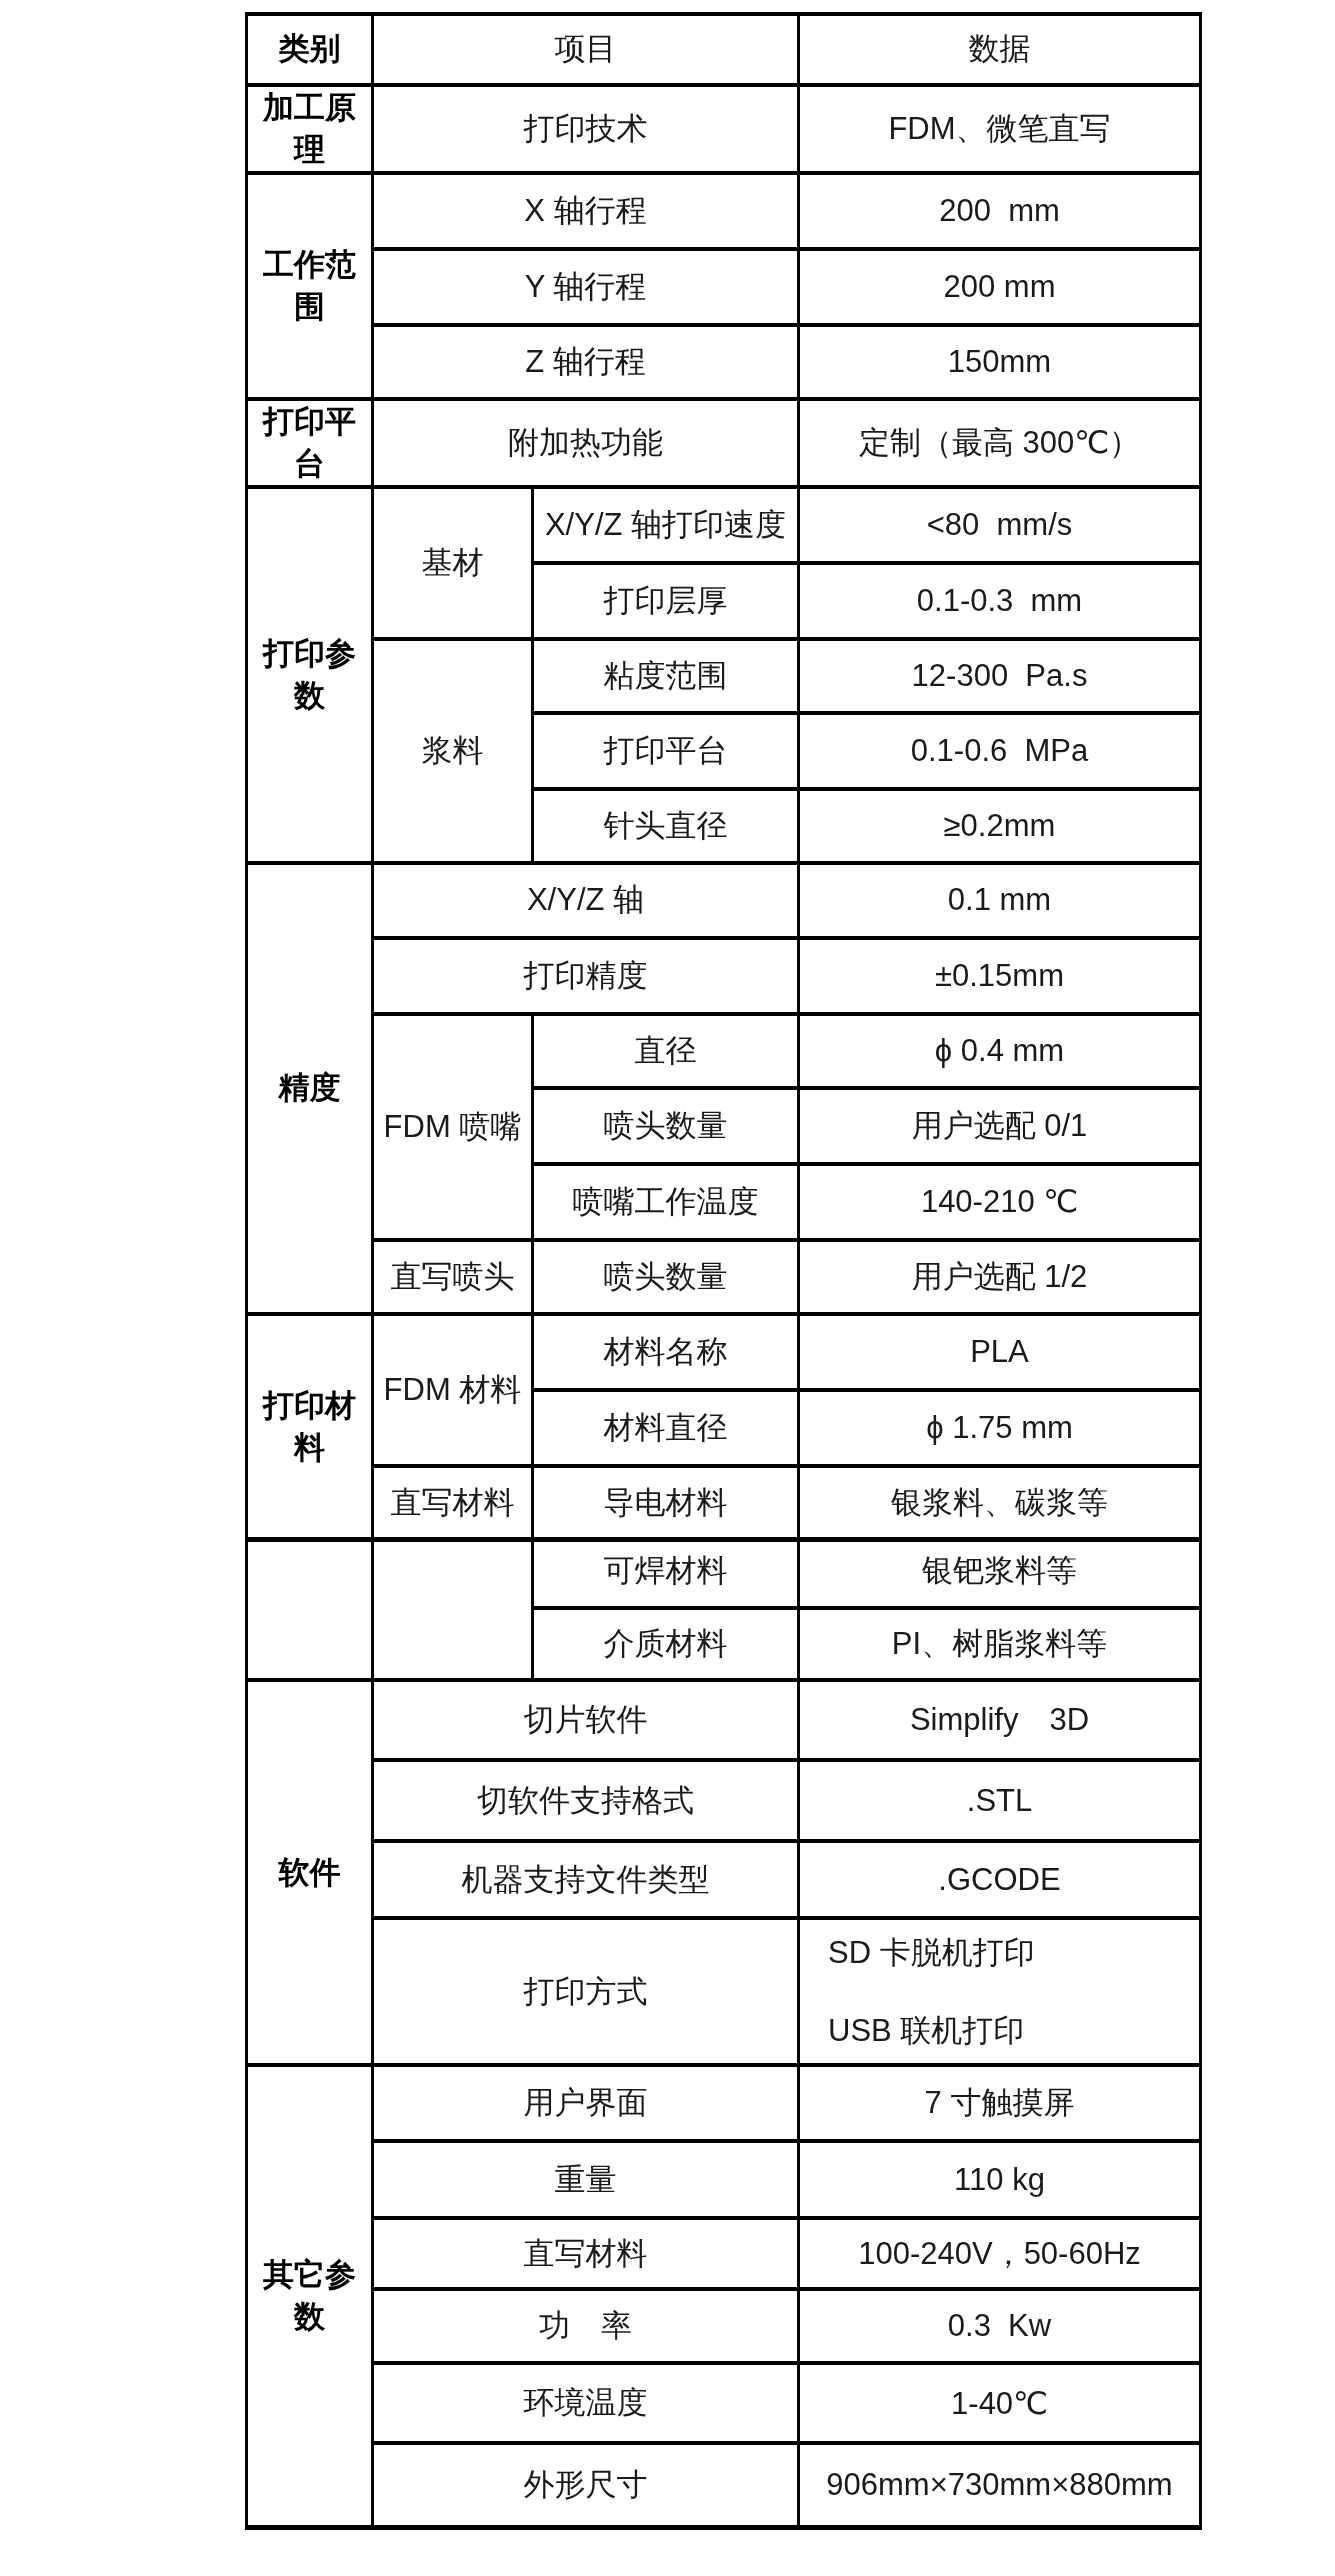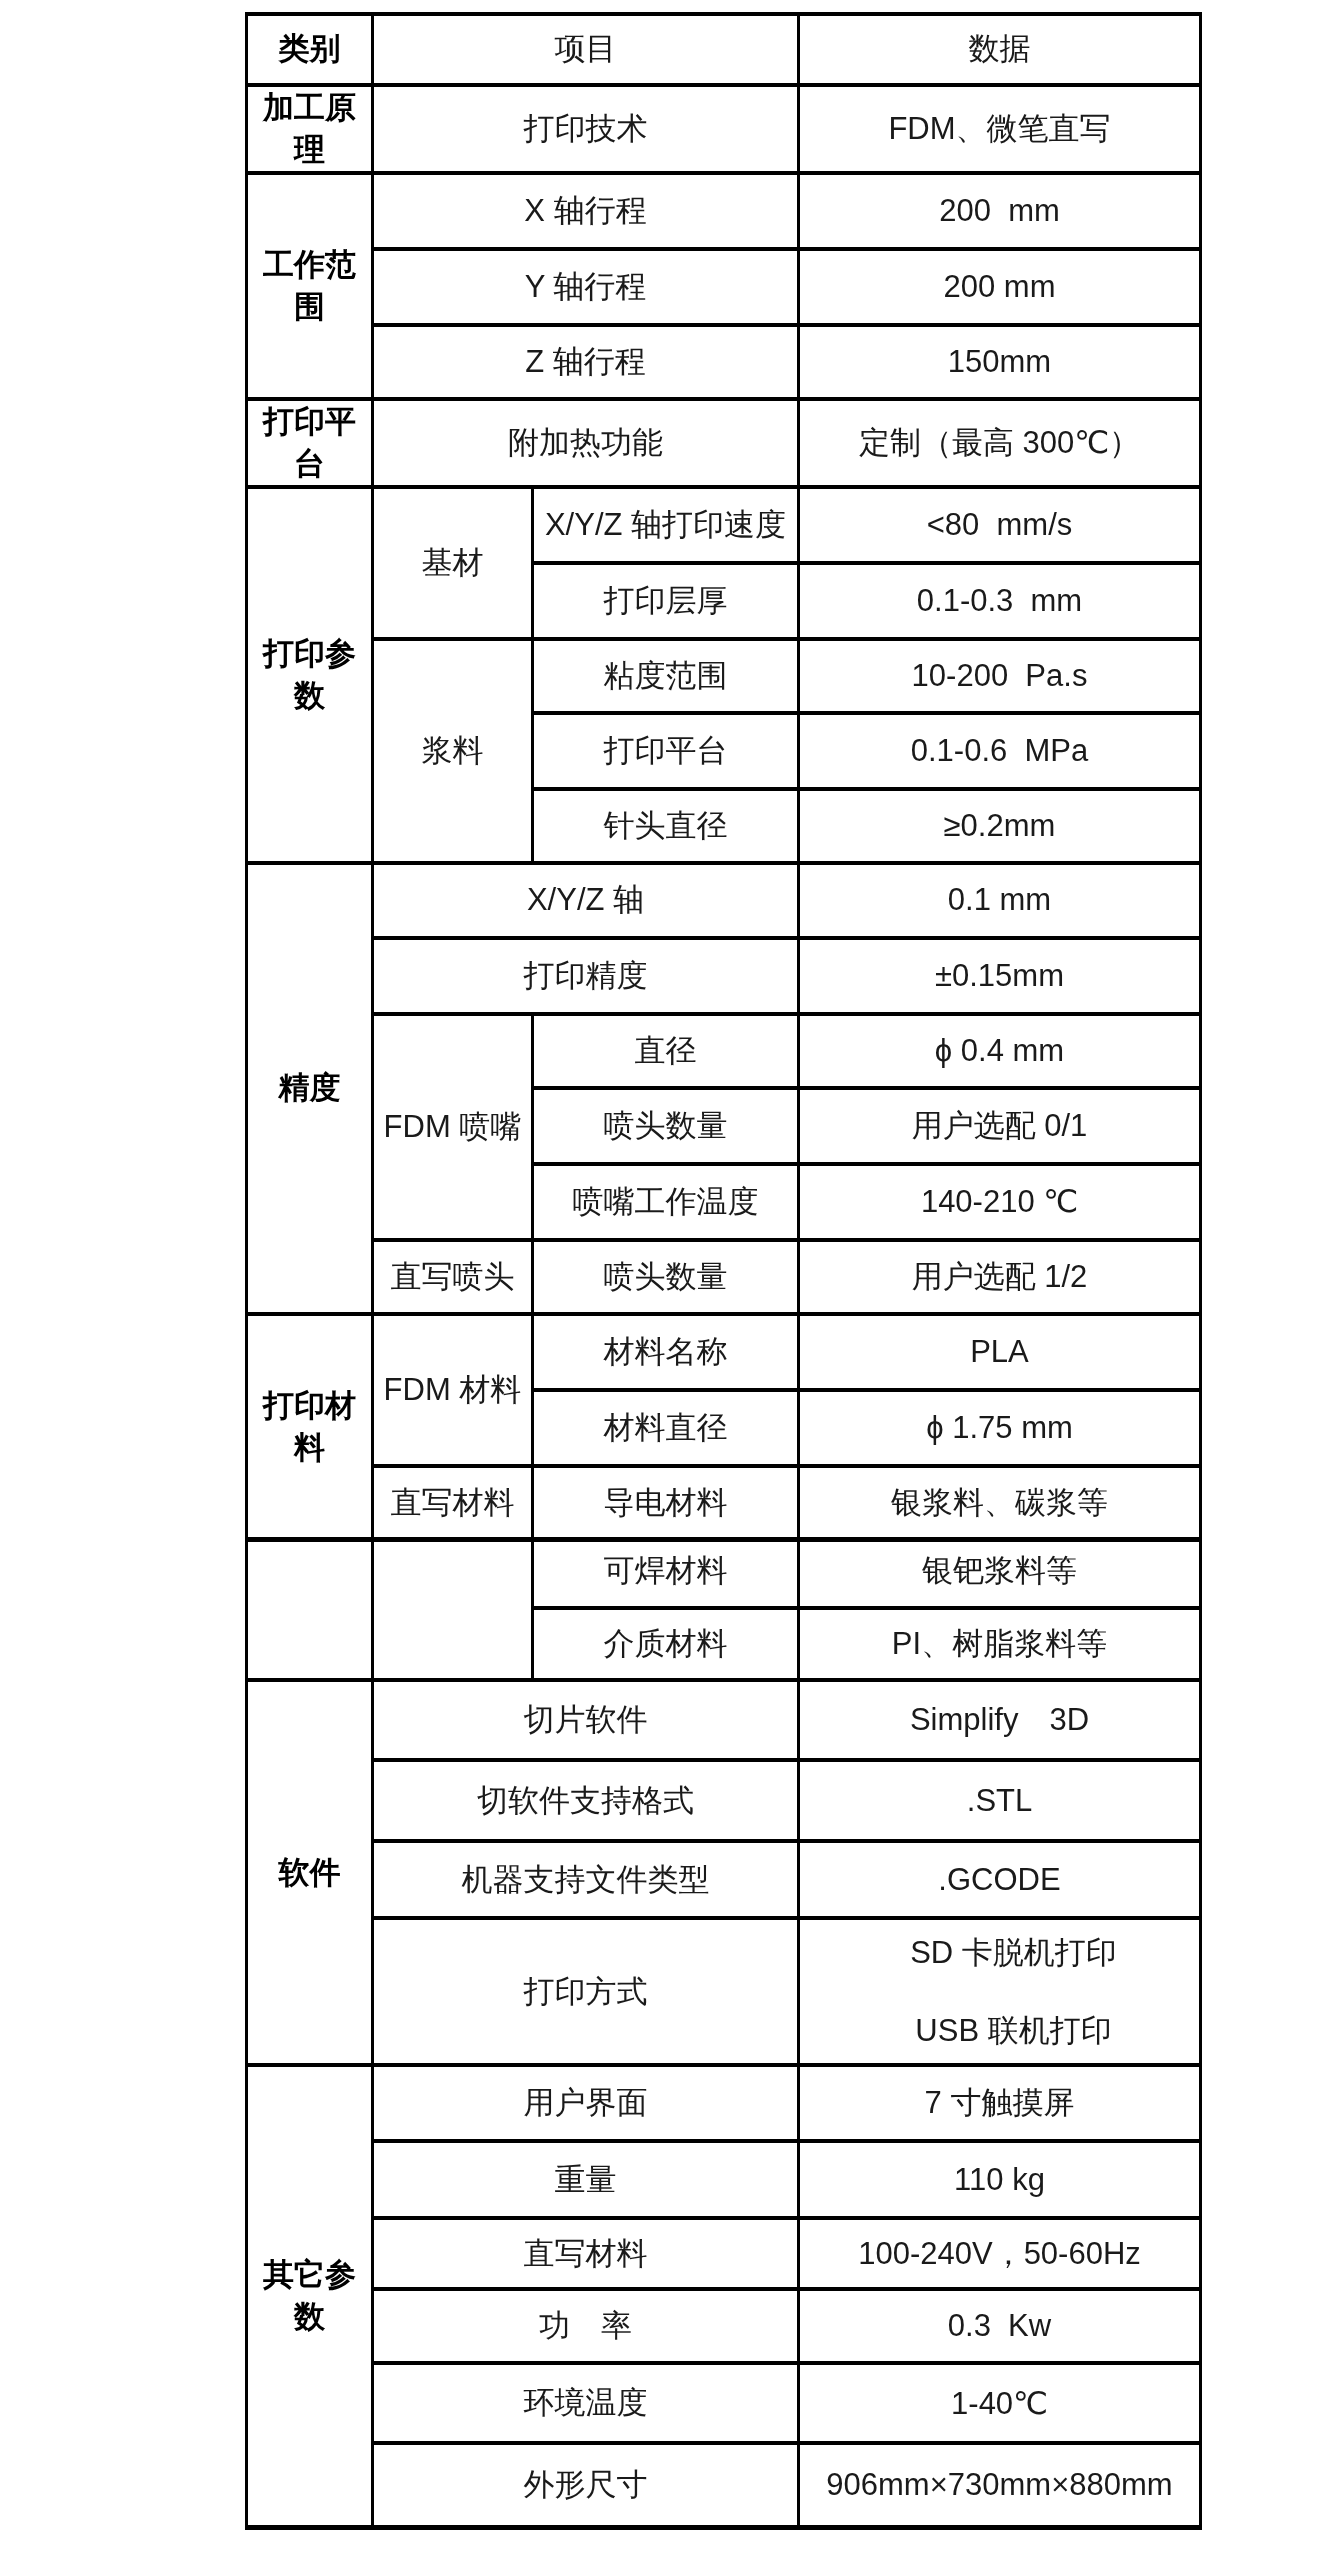--- a/index.html
+++ b/index.html
@@ -30,21 +30,21 @@
     text-align:center;
     vertical-align:middle;
     padding:0;
     font-size:31px;
     font-weight:400;
     color:#1a1a1a;
   }
   #part2 tr.first > td{border-top:0;}
   td.cat{font-weight:700;color:#000;}
   .txt{white-space:pre-wrap;}
-  .lines{display:flex;flex-direction:column;align-items:center;gap:36px;padding-left:28px;}
+  .lines{display:flex;flex-direction:column;align-items:flex-start;gap:36px;padding-left:28px;}
 </style>
 </head>
 <body>
 
 <div class="page">
 
   <table id="part1" class="spec">
     <colgroup>
         <col class="c1">
         <col class="c2">
@@ -86,21 +86,21 @@
       <td><span class="txt">X/Y/Z 轴打印速度</span></td>
       <td><span class="txt">&lt;80  mm/s</span></td>
     </tr>
     <tr style="height:76px">
       <td><span class="txt">打印层厚</span></td>
       <td><span class="txt">0.1-0.3  mm</span></td>
     </tr>
     <tr style="height:74px">
       <td rowspan="3"><span class="txt">浆料</span></td>
       <td><span class="txt">粘度范围</span></td>
-      <td><span class="txt">10-200  Pa.s</span></td>
+      <td><span class="txt">12-300  Pa.s</span></td>
     </tr>
     <tr style="height:76px">
       <td><span class="txt">打印平台</span></td>
       <td><span class="txt">0.1-0.6  MPa</span></td>
     </tr>
     <tr style="height:74px">
       <td><span class="txt">针头直径</span></td>
       <td><span class="txt">≥0.2mm</span></td>
     </tr>
     <tr style="height:75px">

